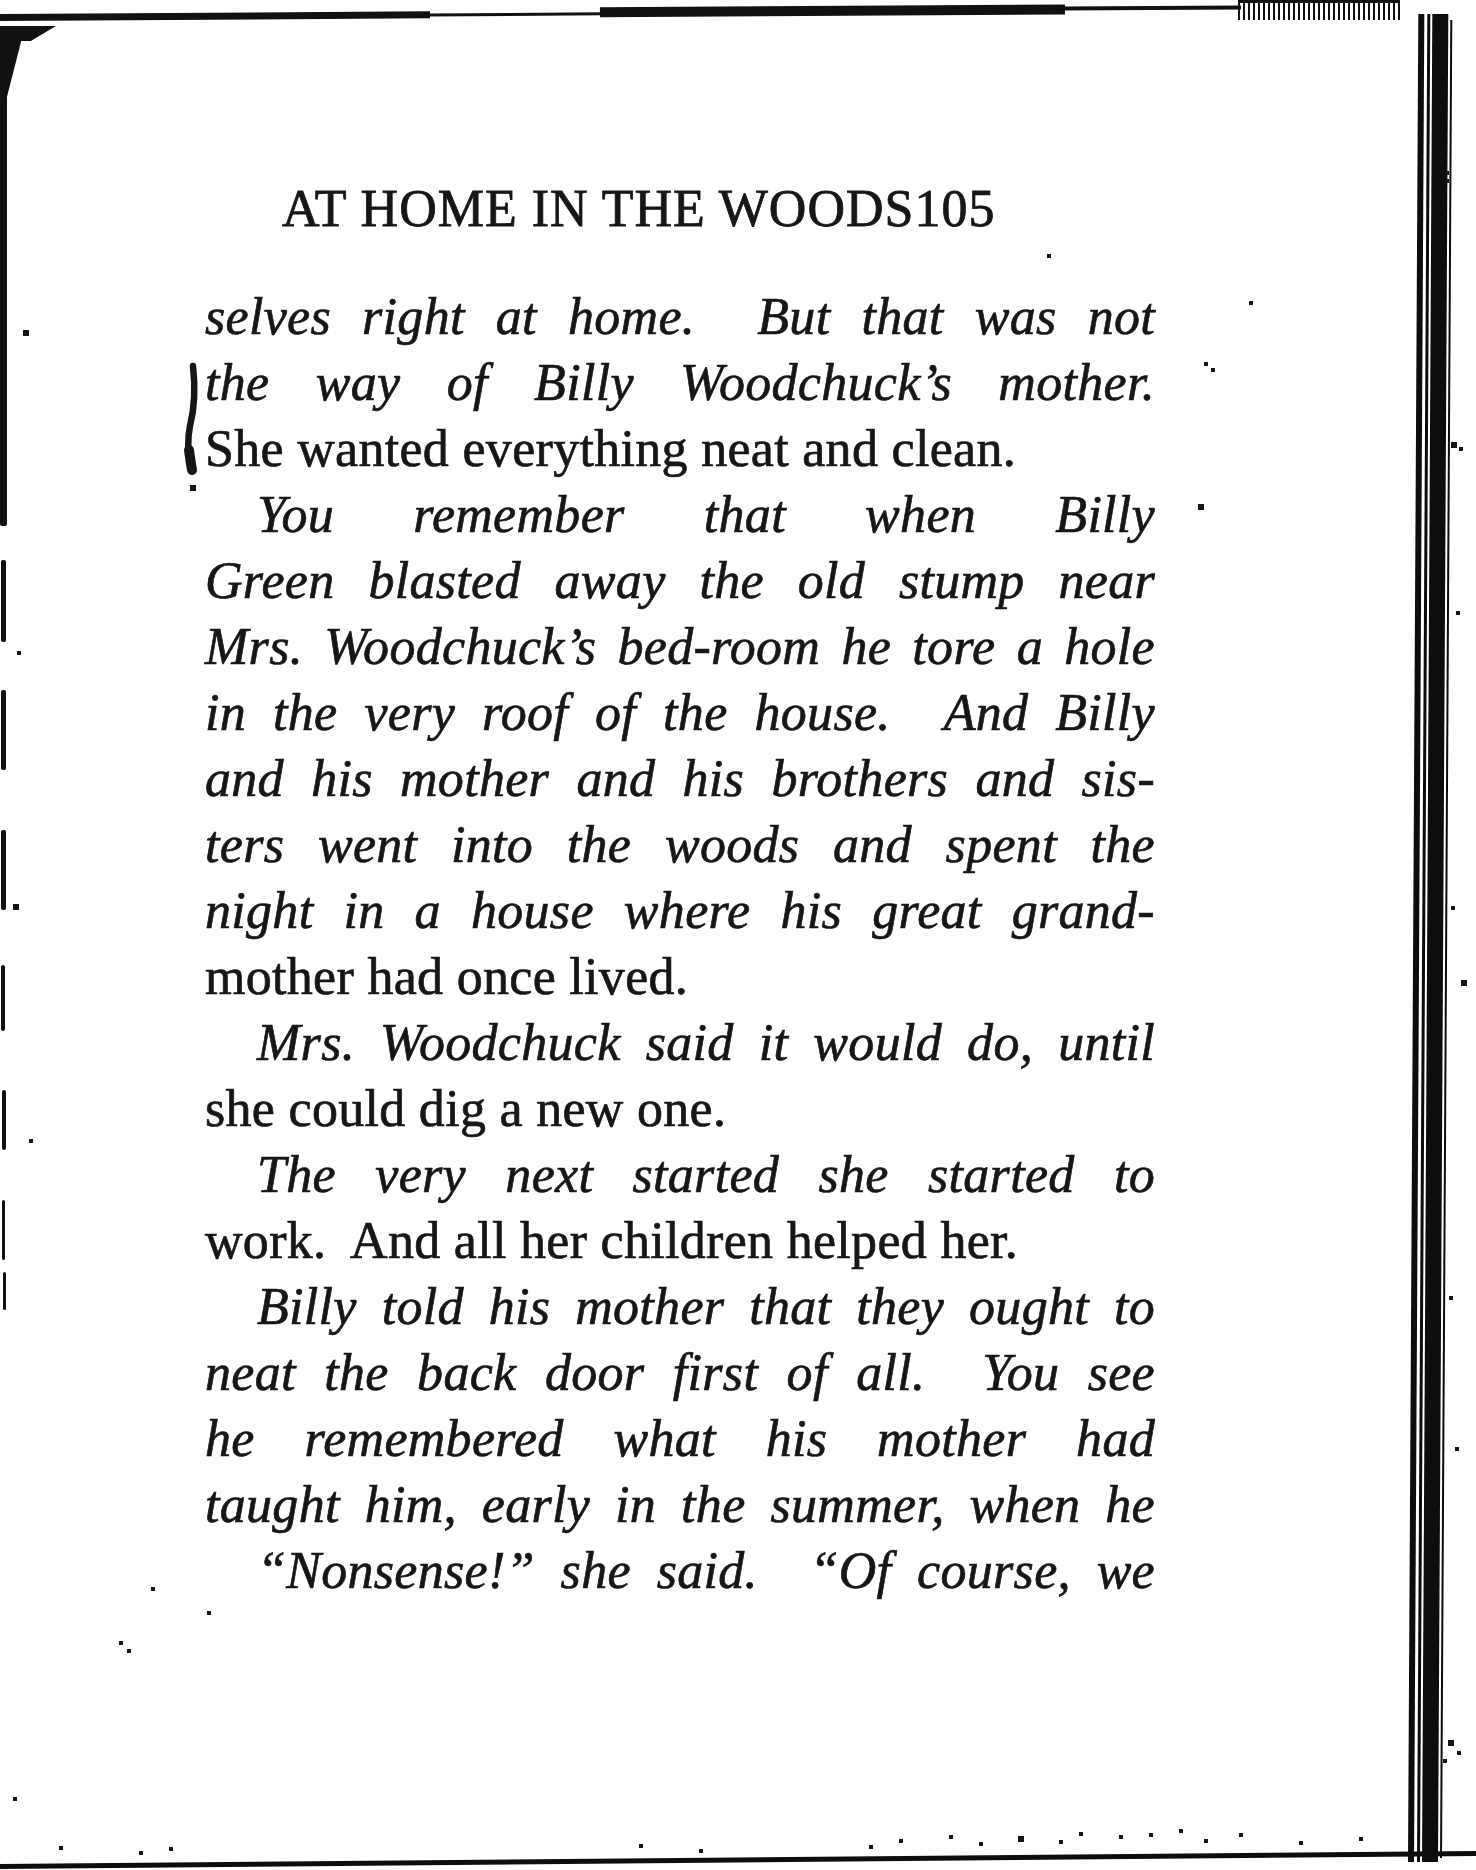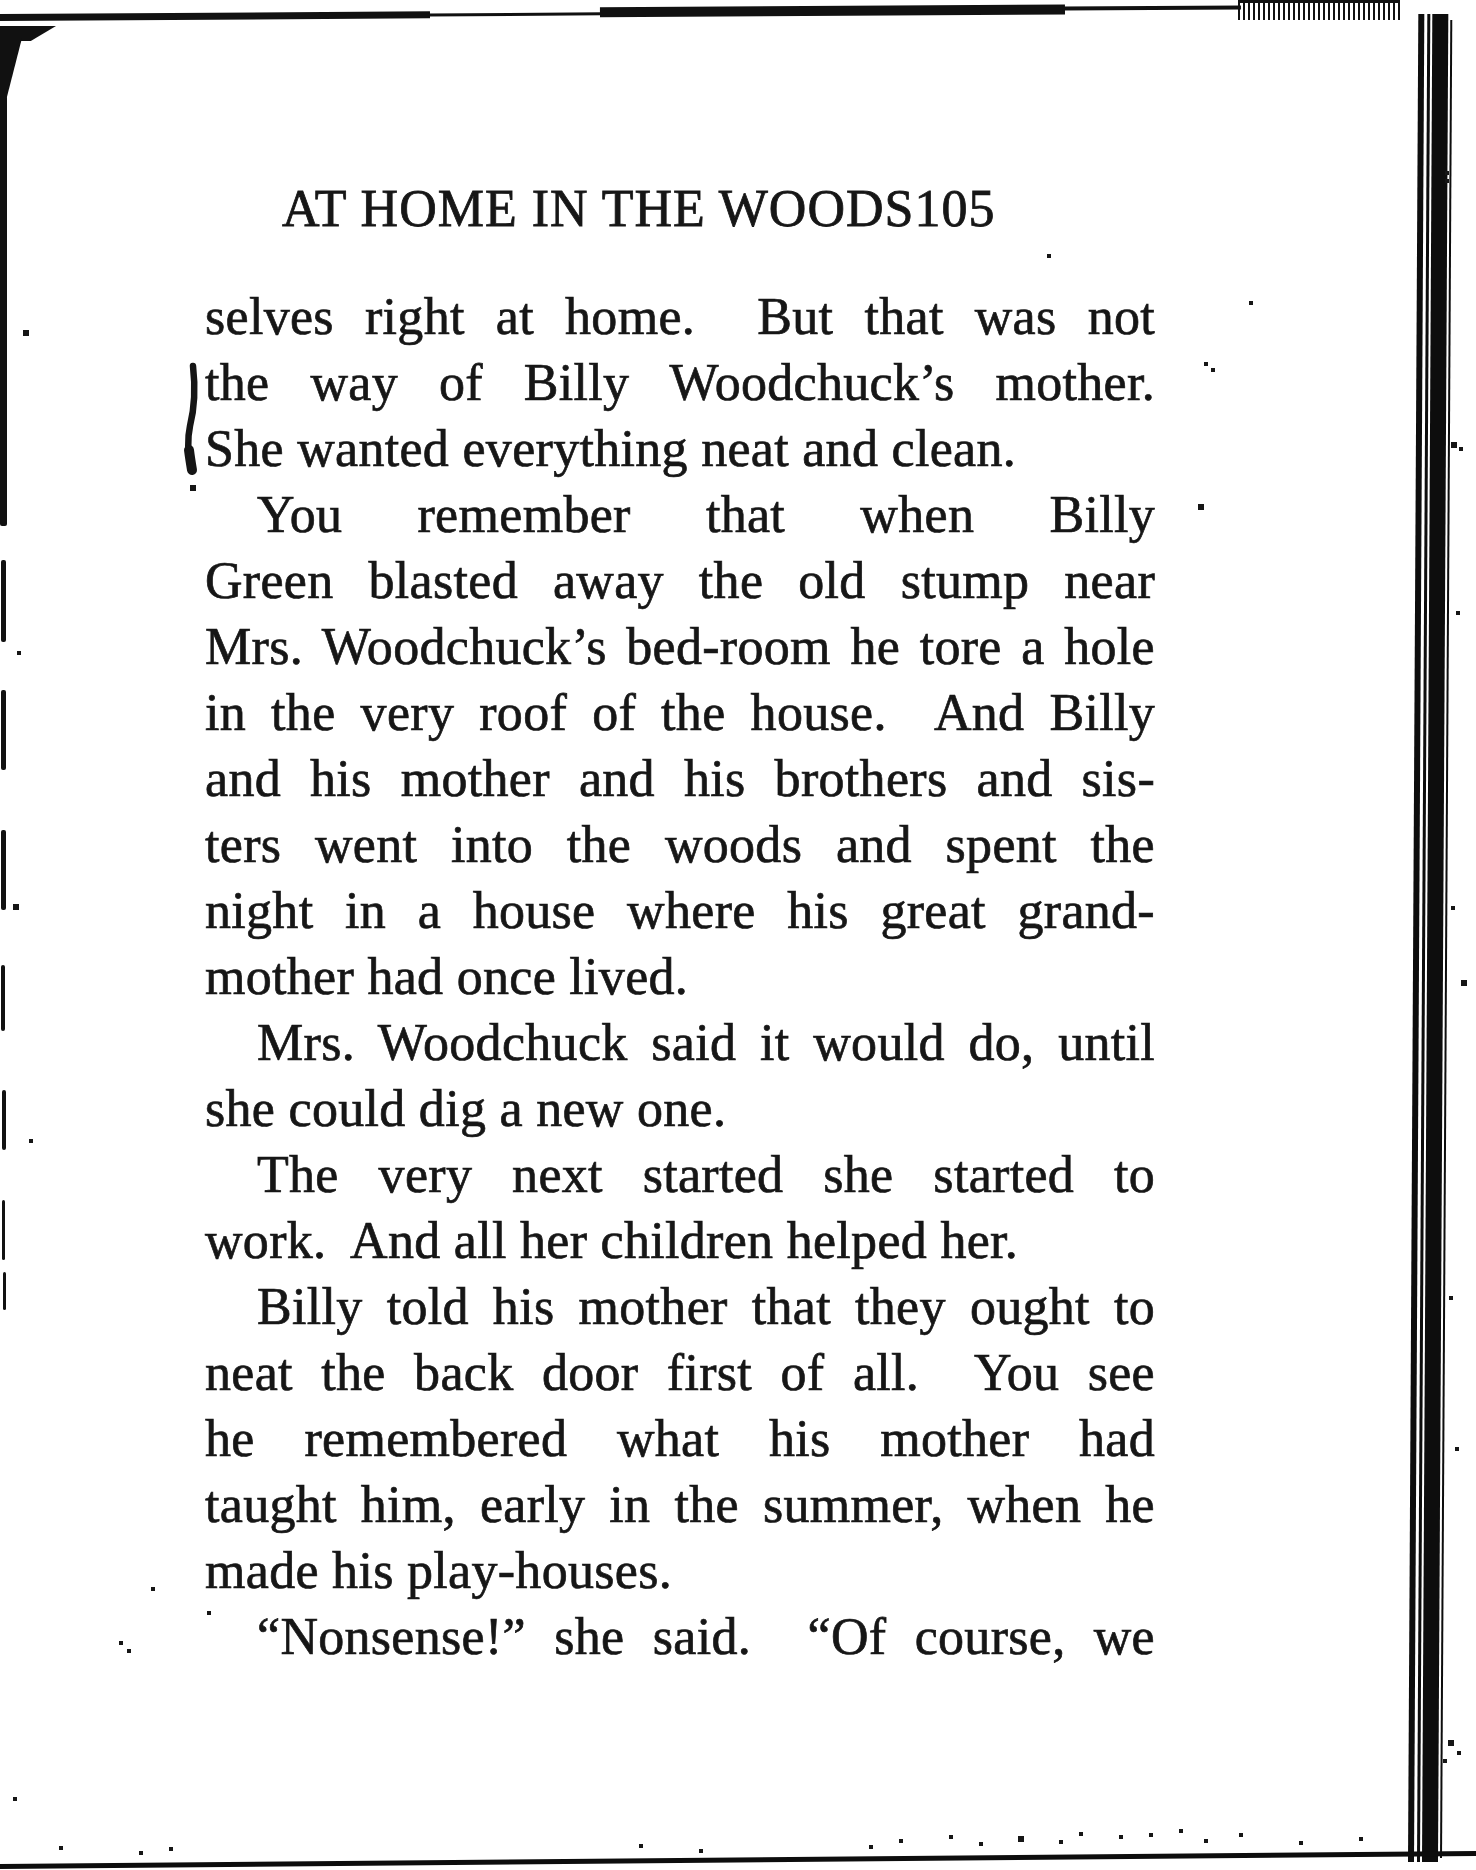--- a/index.html
+++ b/index.html
@@ -26,20 +26,21 @@
     font-size:52px;line-height:66px;
     -webkit-text-stroke:0.7px #181818;
     letter-spacing:0.3px;
   }
   .body-text .line{
     height:66px;white-space:pre-wrap;
   }
   .body-text .line.j{
     text-align:justify;
     text-align-last:justify;
+    font-style:italic;
   }
   .body-text .line.l{text-align:left;}
   .body-text .line.ind{padding-left:52px;}
   
   .top-edge{position:absolute;left:0;top:10px;width:1405px;height:16px;
     transform:rotate(-0.35deg);transform-origin:0 50%;}
   .top-edge .s1{position:absolute;left:0;top:4px;width:430px;height:7px;background:#111;}
   .top-edge .s2{position:absolute;left:428px;top:6px;width:175px;height:3px;background:#111;}
   .top-edge .s3{position:absolute;left:600px;top:1px;width:465px;height:10px;background:#111;}
   .top-edge .s4{position:absolute;left:1063px;top:3px;width:178px;height:4px;background:#111;}
@@ -160,17 +161,16 @@
       <div class="line j">night in a house where his great grand-</div>
       <div class="line l">mother had once lived.</div>
       <div class="line j ind">Mrs. Woodchuck said it would do, until</div>
       <div class="line l">she could dig a new one.</div>
       <div class="line j ind">The very next started she started to</div>
       <div class="line l">work.  And all her children helped her.</div>
       <div class="line j ind">Billy told his mother that they ought to</div>
       <div class="line j">neat the back door first of all.  You see</div>
       <div class="line j">he remembered what his mother had</div>
       <div class="line j">taught him, early in the summer, when he</div>
-      <div class="line l">made his play-houses.</div>
       <div class="line j ind">“Nonsense!” she said.  “Of course, we</div>
     </div>
 
 </div>
 
 </body></html>

